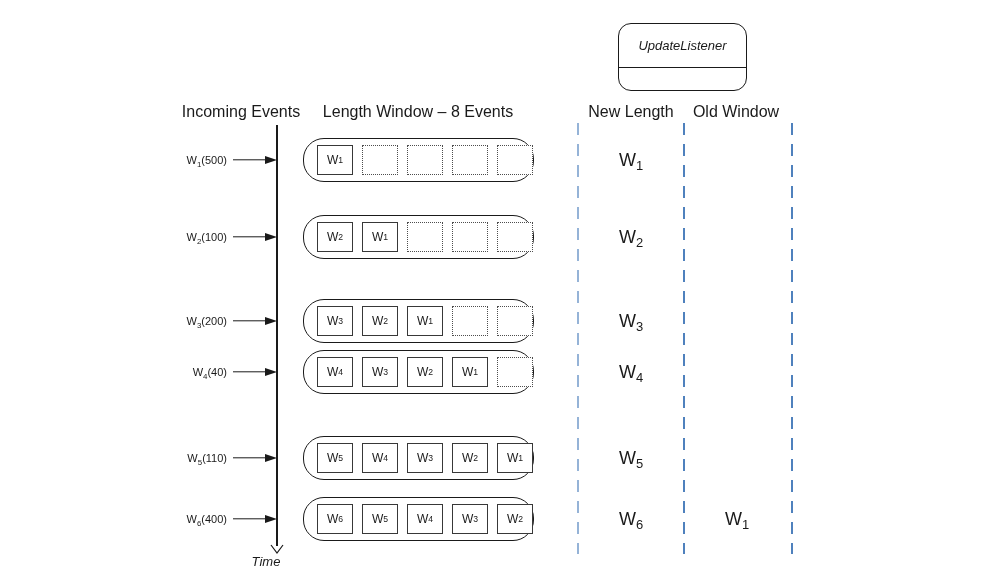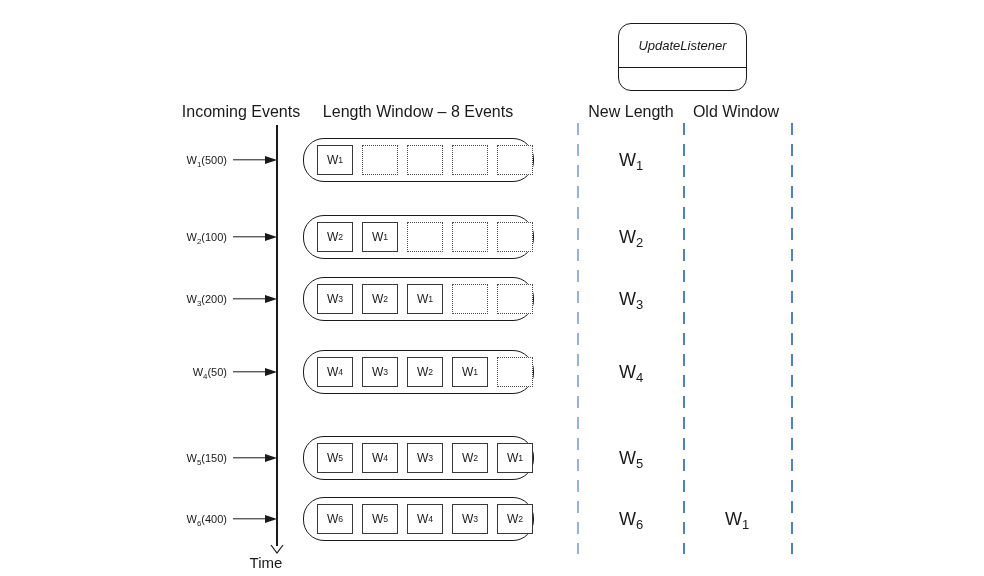--- a/index.html
+++ b/index.html
@@ -32,21 +32,21 @@
 
   
   .hdr {
     position: absolute; top: 103px; font-size: 16px; white-space: nowrap;
     transform: translateX(-50%);
   }
 
   
   .timeline { position: absolute; left: 276px; top: 125px; width: 1.6px; height: 421px; background: #1a1a1a; }
   .timeline-arrowhead { position: absolute; left: 270px; top: 540px; width: 14px; height: 10px; }
-  .time-label { position: absolute; left: 266px; top: 554px; transform: translateX(-50%); font-size: 15px; }
+  .time-label { position: absolute; left: 266px; top: 554px; transform: translateX(-50%); font-size: 13px; font-style: italic; }
 
   
   .vdash { position: absolute; top: 123px; height: 431px; width: 2px; }
   .vdash.light { background: repeating-linear-gradient(to bottom, var(--dash-light) 0 12px, transparent 12px 21px); }
   .vdash.dark  { background: repeating-linear-gradient(to bottom, var(--dash-dark) 0 12px, transparent 12px 21px); }
 
   
   .row { position: absolute; left: 0; width: 984px; height: 44px; }
   .event-label {
     position: absolute; right: 757px; top: 50%; transform: translateY(-50%);
@@ -134,21 +134,21 @@
           <span>W</span>
           <sub>1</sub>
         </div>
         <div class="slot empty"></div>
         <div class="slot empty"></div>
         <div class="slot empty"></div>
       </div>
     <div class="new-event"><span>W</span><sub>2</sub></div>
     <div class="old-event"></div>
   </div>
-  <div class="row" style="top:277px">
+  <div class="row" style="top:299px">
     <div class="event-label"><span>W</span><sub>3</sub><span>(200)</span></div>
     <div class="arrow-line"></div>
     <div class="arrow-head"></div>
     <div class="window-box">
         <div class="slot filled">
           <span>W</span>
           <sub>3</sub>
         </div>
         <div class="slot filled">
           <span>W</span>
@@ -158,21 +158,21 @@
           <span>W</span>
           <sub>1</sub>
         </div>
         <div class="slot empty"></div>
         <div class="slot empty"></div>
       </div>
     <div class="new-event"><span>W</span><sub>3</sub></div>
     <div class="old-event"></div>
   </div>
   <div class="row" style="top:350px">
-    <div class="event-label"><span>W</span><sub>4</sub><span>(50)</span></div>
+    <div class="event-label"><span>W</span><sub>4</sub><span>(40)</span></div>
     <div class="arrow-line"></div>
     <div class="arrow-head"></div>
     <div class="window-box">
         <div class="slot filled">
           <span>W</span>
           <sub>4</sub>
         </div>
         <div class="slot filled">
           <span>W</span>
           <sub>3</sub>
@@ -184,21 +184,21 @@
         <div class="slot filled">
           <span>W</span>
           <sub>1</sub>
         </div>
         <div class="slot empty"></div>
       </div>
     <div class="new-event"><span>W</span><sub>4</sub></div>
     <div class="old-event"></div>
   </div>
   <div class="row" style="top:436px">
-    <div class="event-label"><span>W</span><sub>5</sub><span>(150)</span></div>
+    <div class="event-label"><span>W</span><sub>5</sub><span>(110)</span></div>
     <div class="arrow-line"></div>
     <div class="arrow-head"></div>
     <div class="window-box">
         <div class="slot filled">
           <span>W</span>
           <sub>5</sub>
         </div>
         <div class="slot filled">
           <span>W</span>
           <sub>4</sub>

